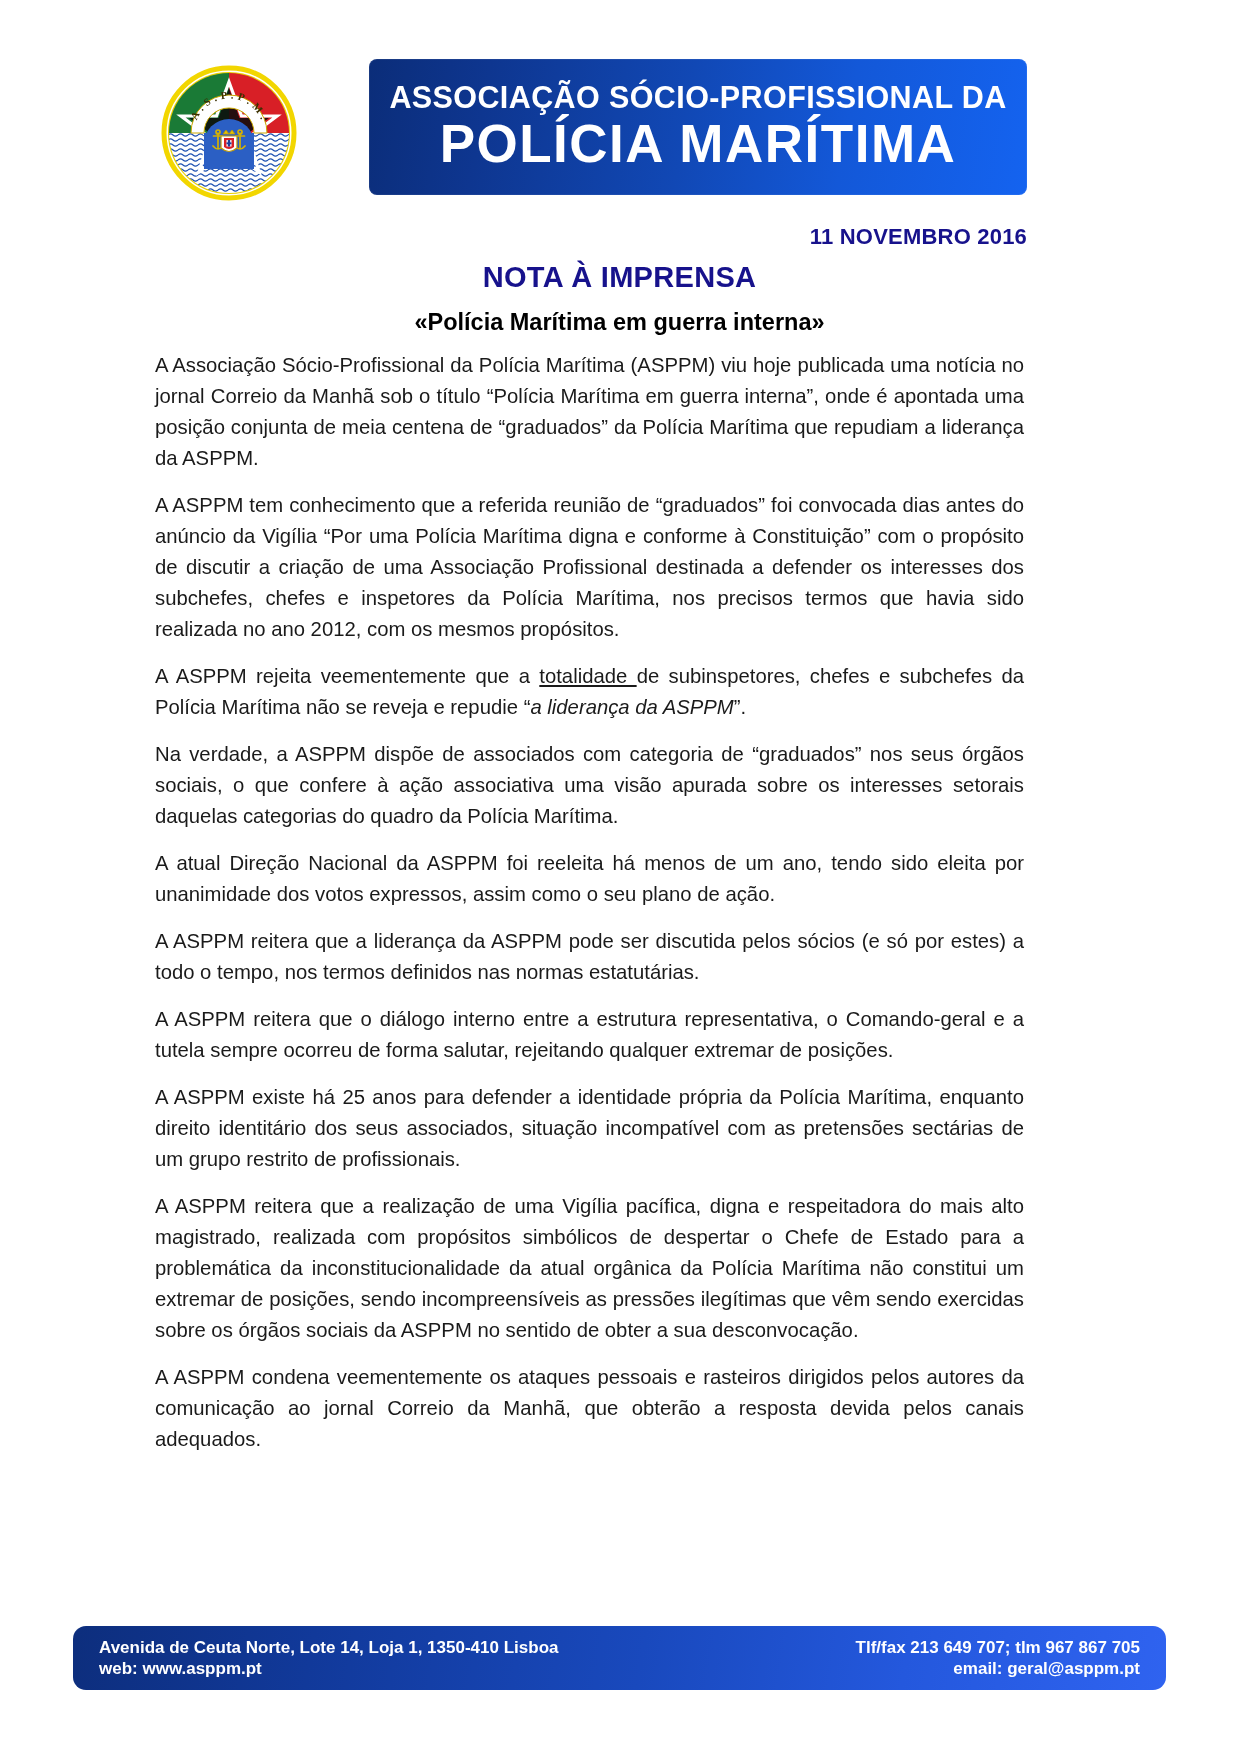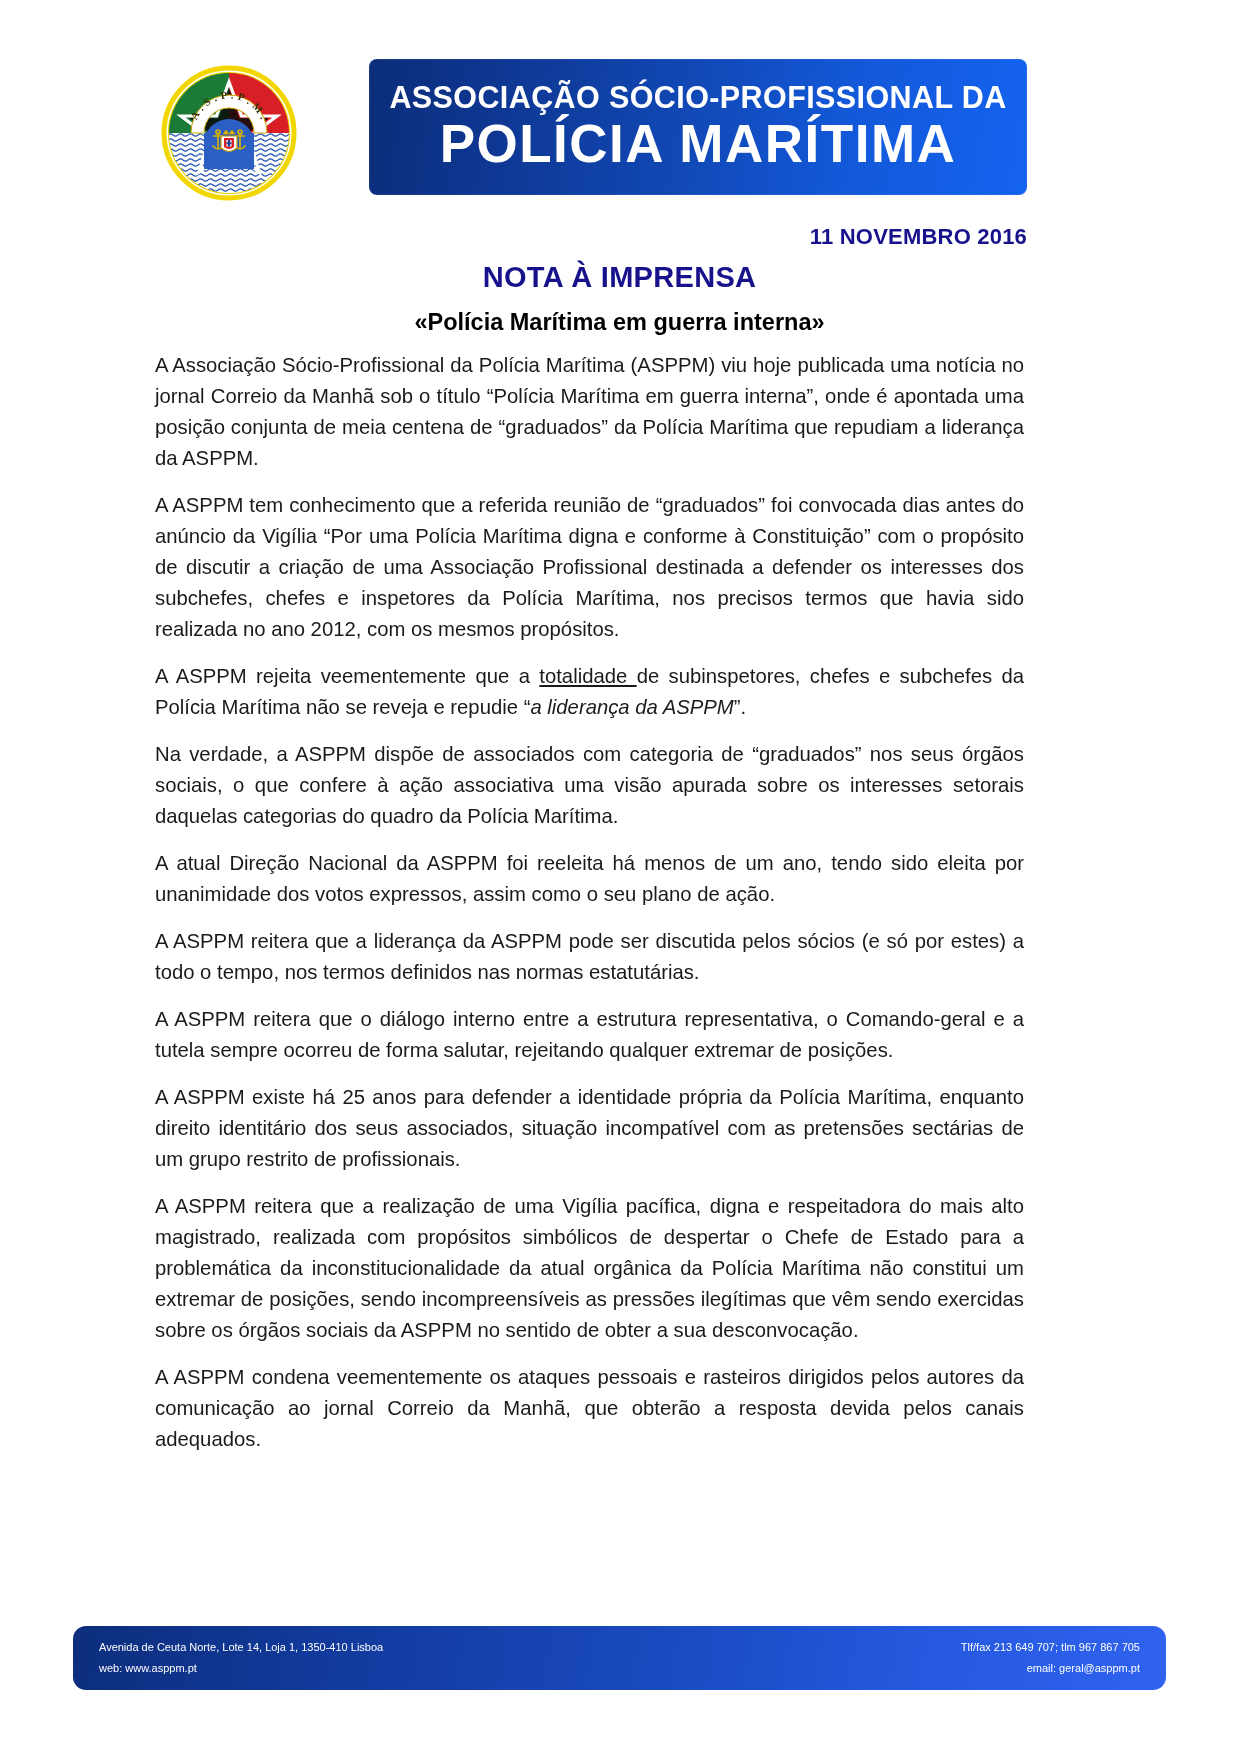--- a/index.html
+++ b/index.html
@@ -127,22 +127,22 @@
     border-radius: 13px;
     background: linear-gradient(100deg, #0d2e7d 0%, #11399a 22%, #1949bd 52%, #2458dd 76%, #2f63f0 100%);
     color: #ffffff;
     display: flex;
     align-items: center;
     justify-content: space-between;
     padding: 0 26px;
     box-sizing: border-box;
   }
   .footer-left, .footer-right {
-    font-size: 11px;
-    font-weight: normal;
+    font-size: 17px;
+    font-weight: bold;
     line-height: 21px;
     white-space: nowrap;
   }
   .footer-right { text-align: right; }
 </style>
 </head>
 <body>
 
 <div class="header">
 

